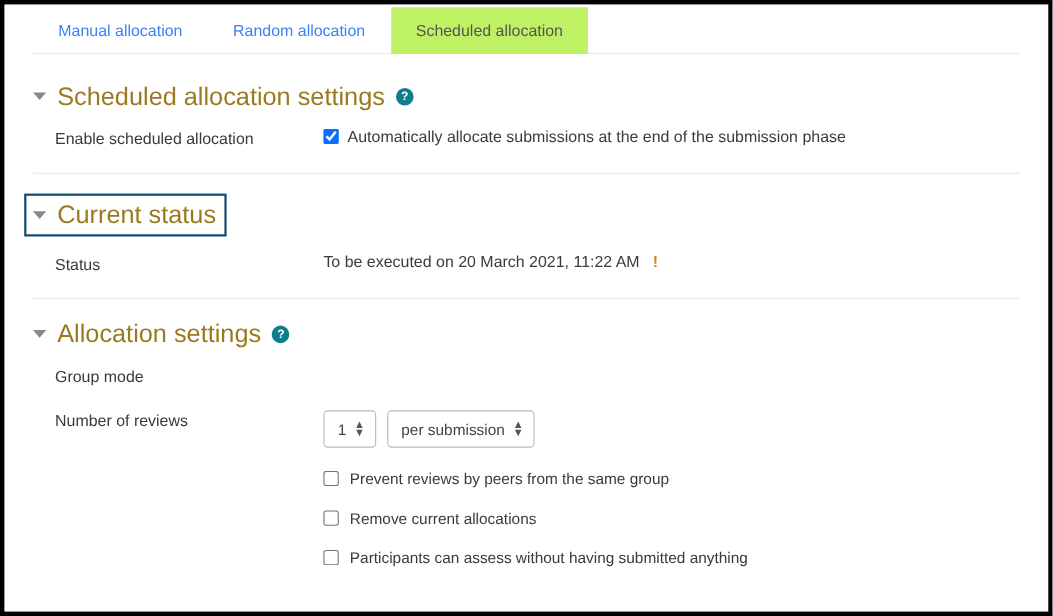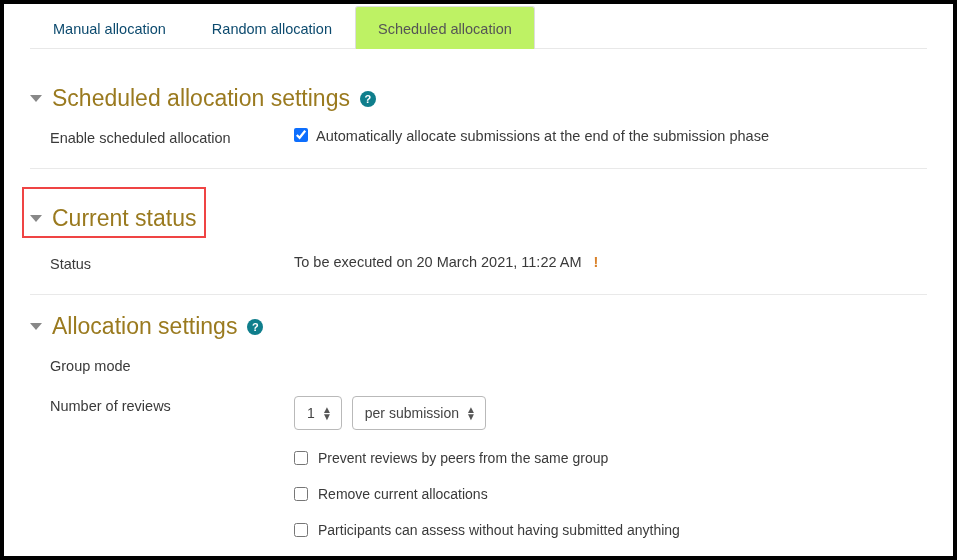--- a/index.html
+++ b/index.html
@@ -19,36 +19,36 @@
     overflow: hidden;
   }
   
   .tabs {
     display: flex;
     border-bottom: 1px solid #e8e8e8;
     margin-top: 2px;
   }
   .tab {
     padding: 14px 22px 12px 22px;
-    color: #0c4a6e;
+    color: #3b82f6;
     font-size: 14.5px;
     cursor: pointer;
     border: 1px solid transparent;
     border-bottom: none;
     margin-bottom: -1px;
     border-radius: 3px 3px 0 0;
   }
   .tab.active {
     color: #555;
     border-color: #ddd;
     background: #bef264;
   }
   
   .section {
-    margin-top: 36px;
+    margin-top: 25px;
   }
   .section-head {
     display: flex;
     align-items: center;
     gap: 8px;
   }
   .toggle-tri {
     width: 0; height: 0;
     border-left: 6px solid transparent;
     border-right: 6px solid transparent;
@@ -70,22 +70,22 @@
     border-radius: 50%;
     background: #0f7e8c;
     color: #fff;
     font-size: 11px;
     font-weight: bold;
     margin-left: 2px;
     flex-shrink: 0;
   }
   
   .highlight-box {
-    border: 2px solid #ef4444;
-    padding: 16px 8px 4px 6px;
+    border: 2px solid #0c4a6e;
+    padding: 4px 8px 4px 6px;
     display: inline-flex;
     align-items: center;
     gap: 8px;
     margin-left: -8px;
   }
   
   .row {
     display: flex;
     margin-top: 16px;
     align-items: flex-start;

